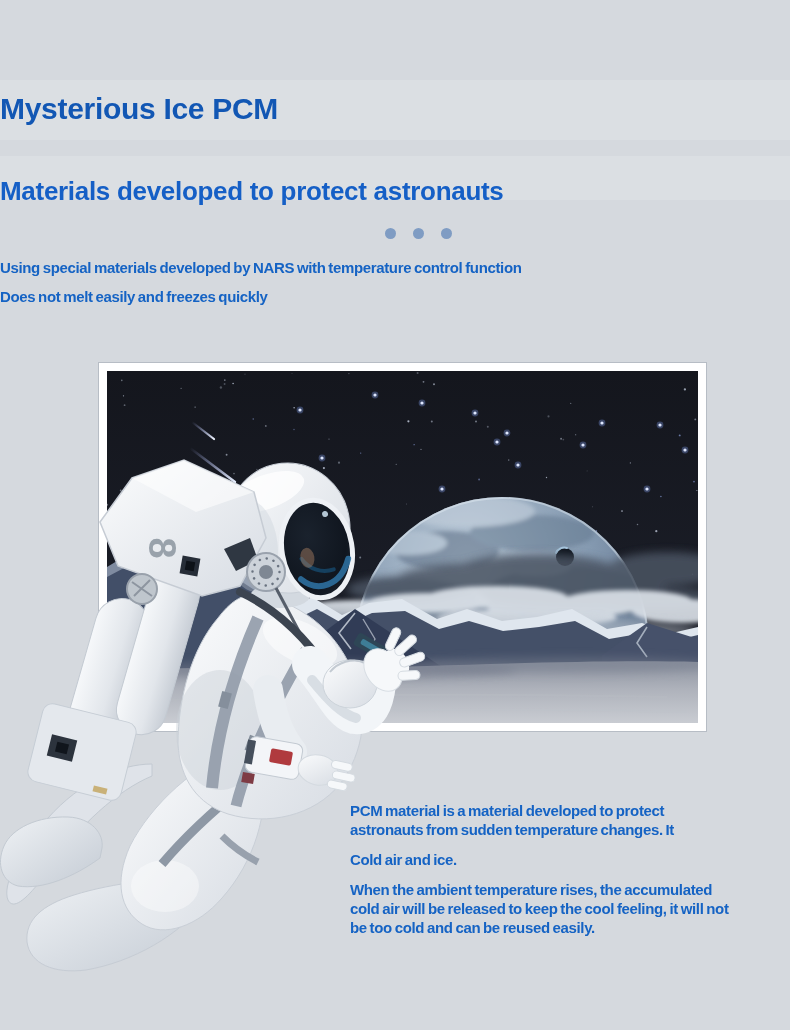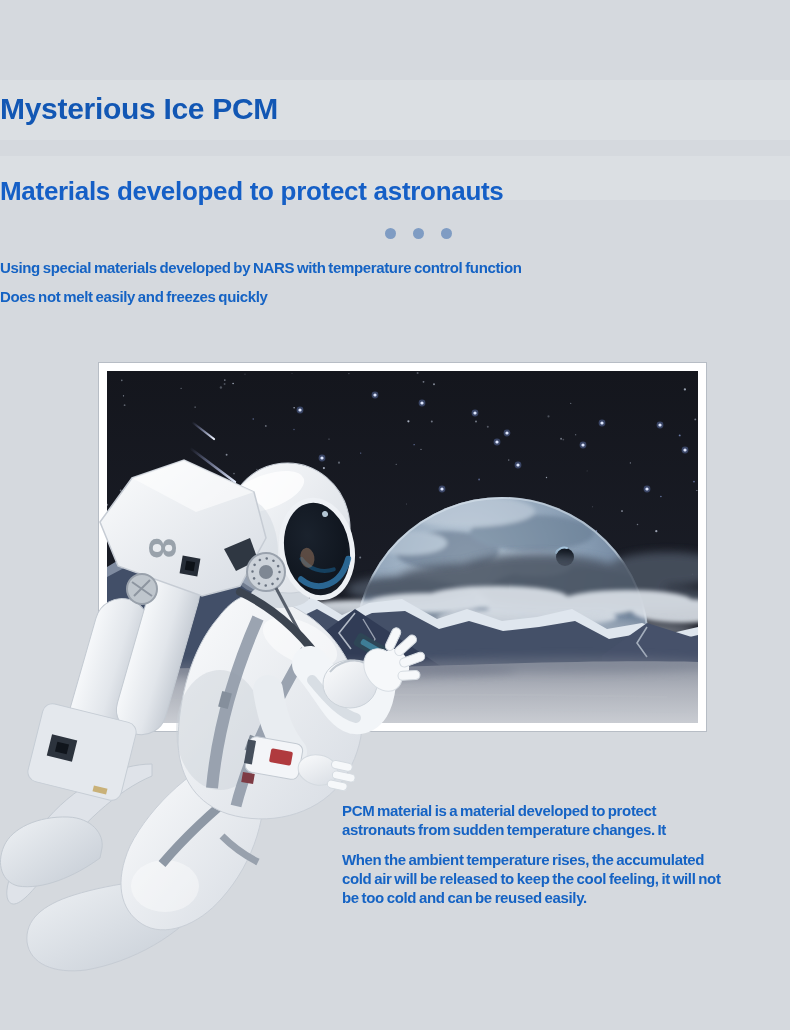--- a/index.html
+++ b/index.html
@@ -22,21 +22,21 @@
     background:#fff;border:8px solid #ffffff;
     box-shadow:0 0 0 1px rgba(158,166,176,0.55);
   }
   .frame svg{display:block;width:591px;height:352px;}
   .astro-layer{position:absolute;left:0;top:0;width:790px;height:1030px;pointer-events:none;}
   .copy{
     position:absolute;left:342px;top:801px;
     color:#1563c4;font-weight:bold;font-size:15px;line-height:19px;
     letter-spacing:-0.35px;word-spacing:-1px;
   }
-  .copy .para{margin:0 0 11px 0;}
+  .copy .para{margin:0 0 11px 8px;}
   .copy .line{white-space:nowrap;}
 </style>
 </head>
 <body>
 
 <div class="band" style="top:80px;height:60px;"></div>
 <div class="band" style="top:156px;height:44px;"></div>
 
 <div class="ctext title">Mysterious Ice PCM</div>
 <div class="ctext subtitle">Materials developed to protect astronauts</div>
@@ -428,17 +428,20 @@
     </g>
   </g>
 </svg>
 
 <div class="copy">
   <div class="para">
     <div class="line">PCM material is a material developed to protect</div>
     <div class="line">astronauts from sudden temperature changes. It</div>
   </div>
   <div class="para">
+    <div class="line">Cold air and ice.</div>
+  </div>
+  <div class="para">
     <div class="line">When the ambient temperature rises, the accumulated</div>
     <div class="line">cold air will be released to keep the cool feeling, it will not</div>
     <div class="line">be too cold and can be reused easily.</div>
   </div>
 </div>
 
 </body></html>

